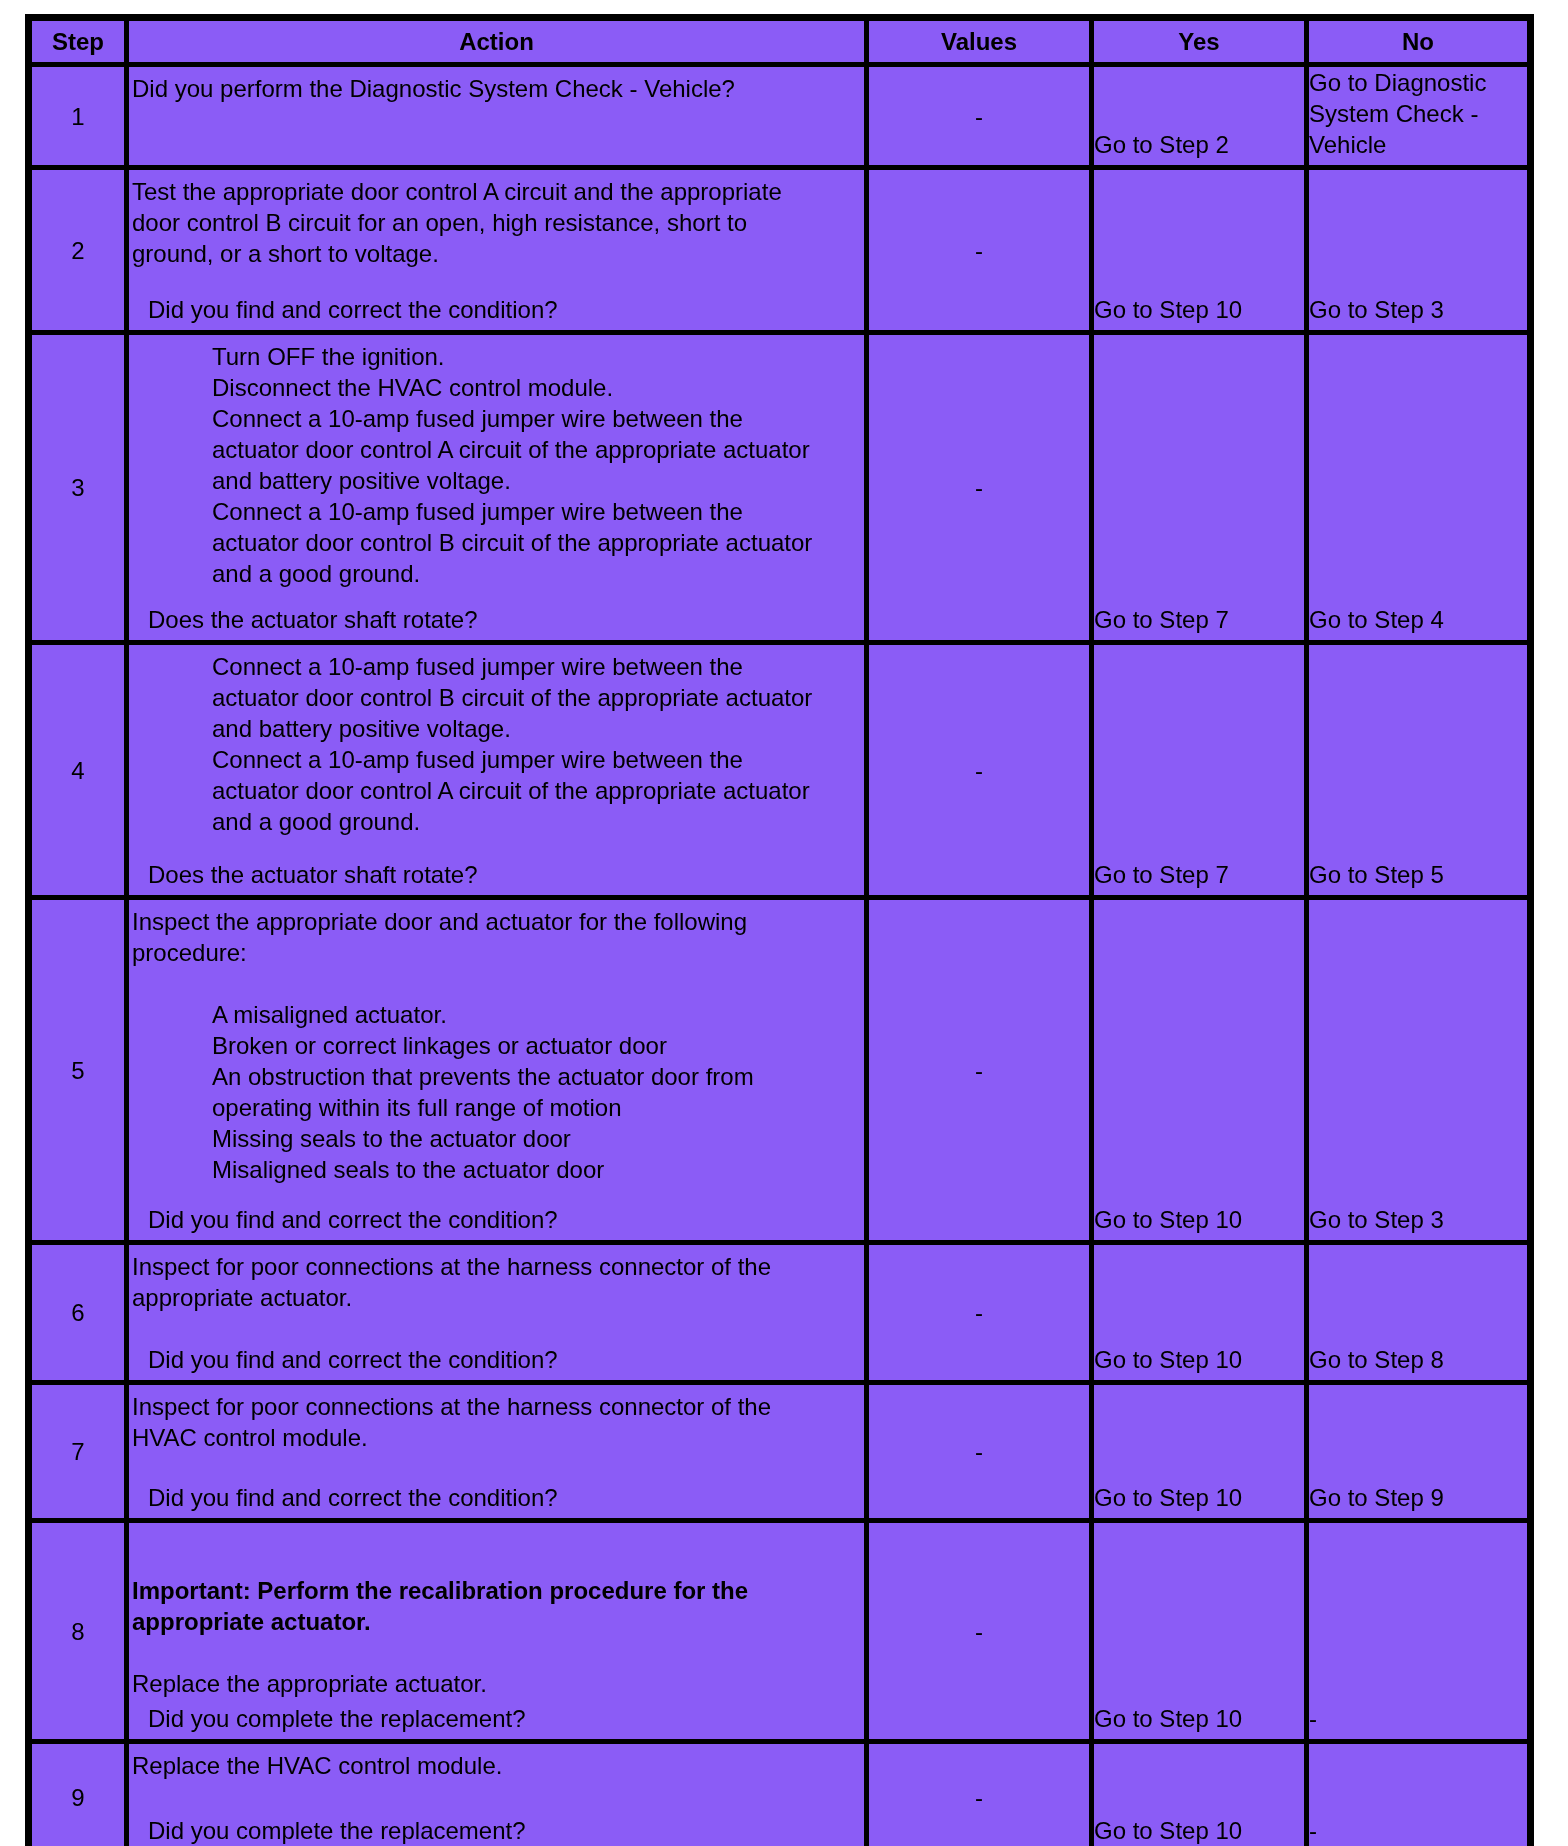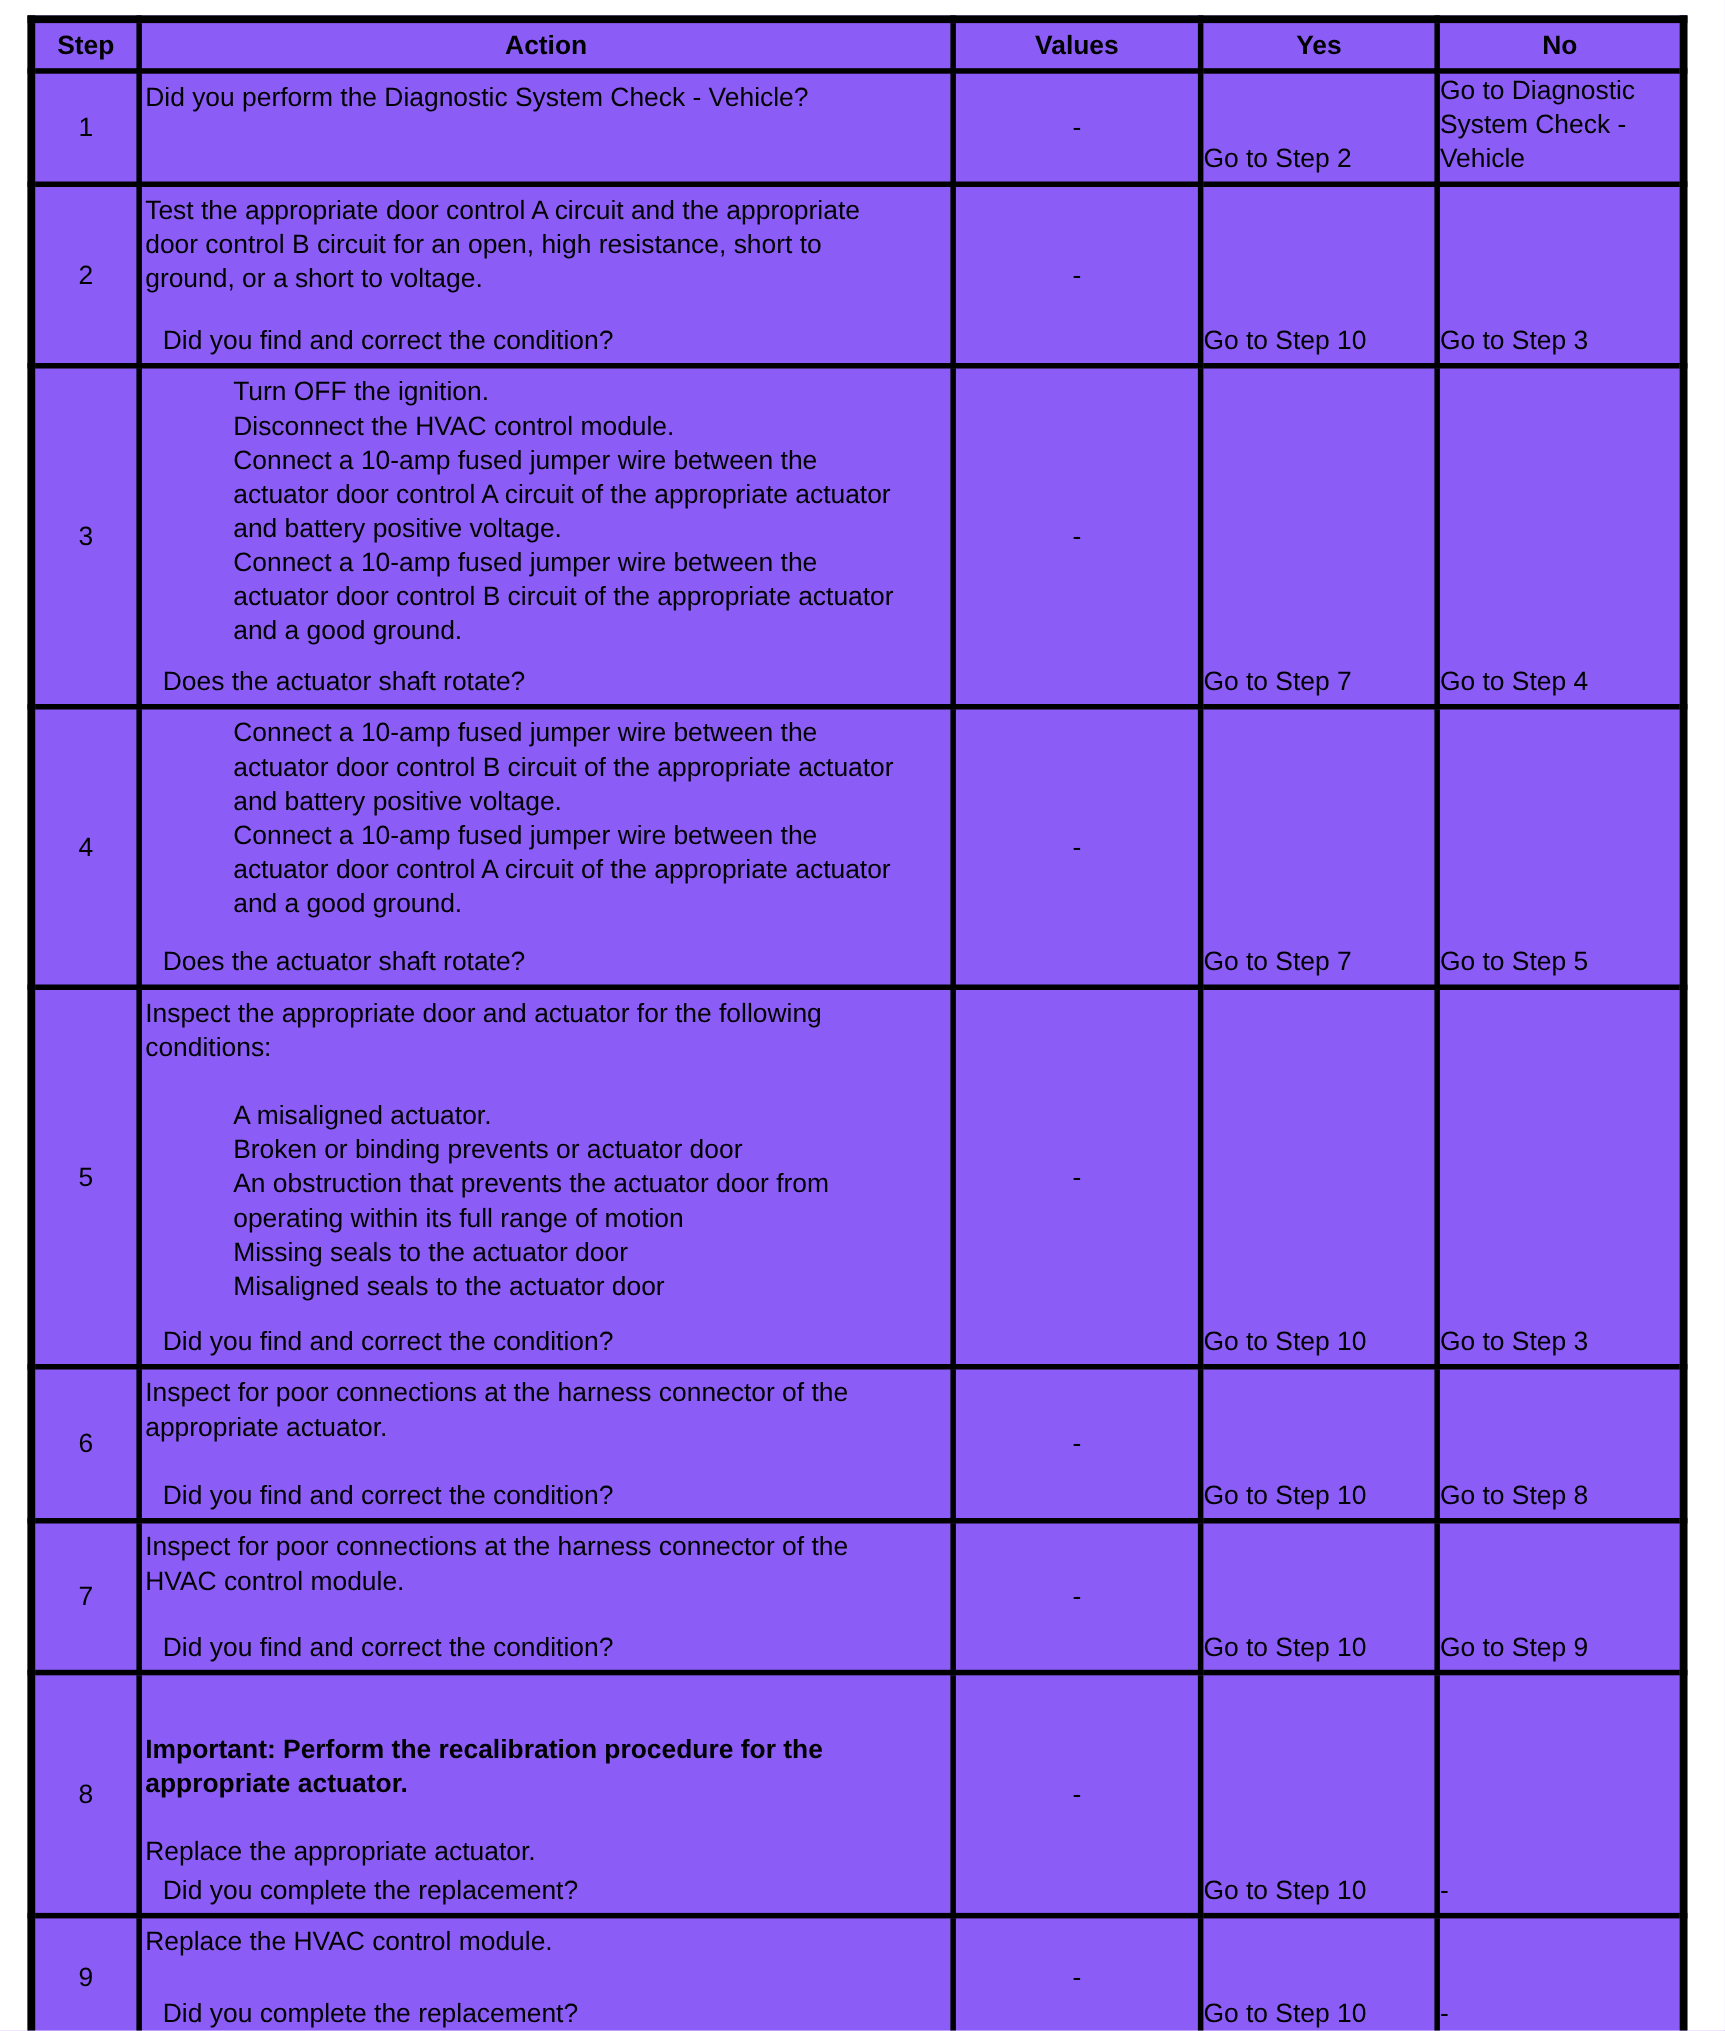--- a/index.html
+++ b/index.html
@@ -154,25 +154,25 @@
     <td class="yes">Go to Step 7</td>
     <td class="no">Go to Step 5</td>
   </tr>
 
   <tr style="height: 345px;">
     <td class="step">5</td>
     <td class="action">
       <div class="blocks">
             <div class="block normal">
               <div class="line">Inspect the appropriate door and actuator for the following</div>
-              <div class="line">conditions:</div>
+              <div class="line">procedure:</div>
             </div>
             <div class="block indent gap1">
               <div class="line">A misaligned actuator.</div>
-              <div class="line">Broken or binding prevents or actuator door</div>
+              <div class="line">Broken or correct linkages or actuator door</div>
               <div class="line">An obstruction that prevents the actuator door from</div>
               <div class="line">operating within its full range of motion</div>
               <div class="line">Missing seals to the actuator door</div>
               <div class="line">Misaligned seals to the actuator door</div>
             </div>
           </div>
       <div class="question">Did you find and correct the condition?</div>
     </td>
     <td class="values">-</td>
     <td class="yes">Go to Step 10</td>

